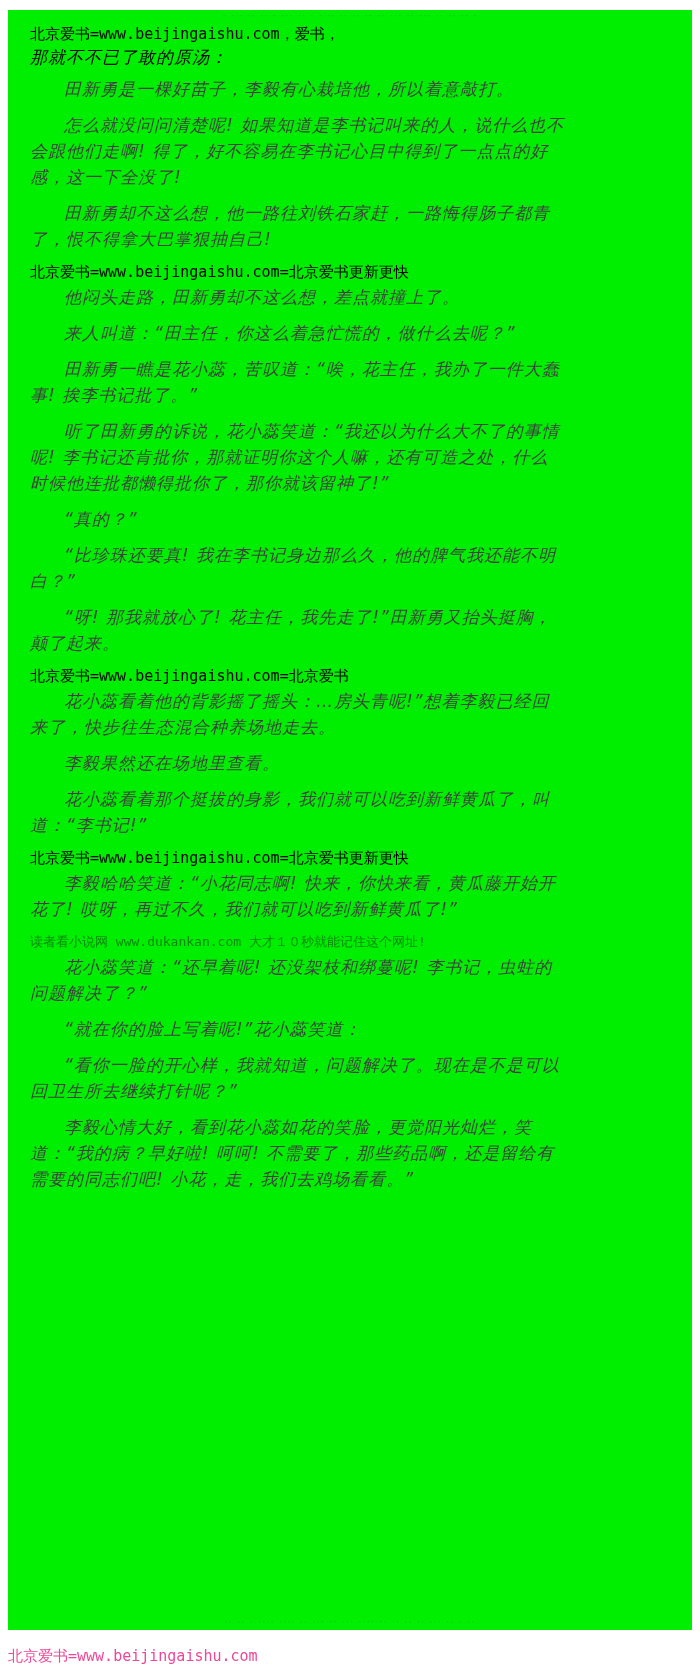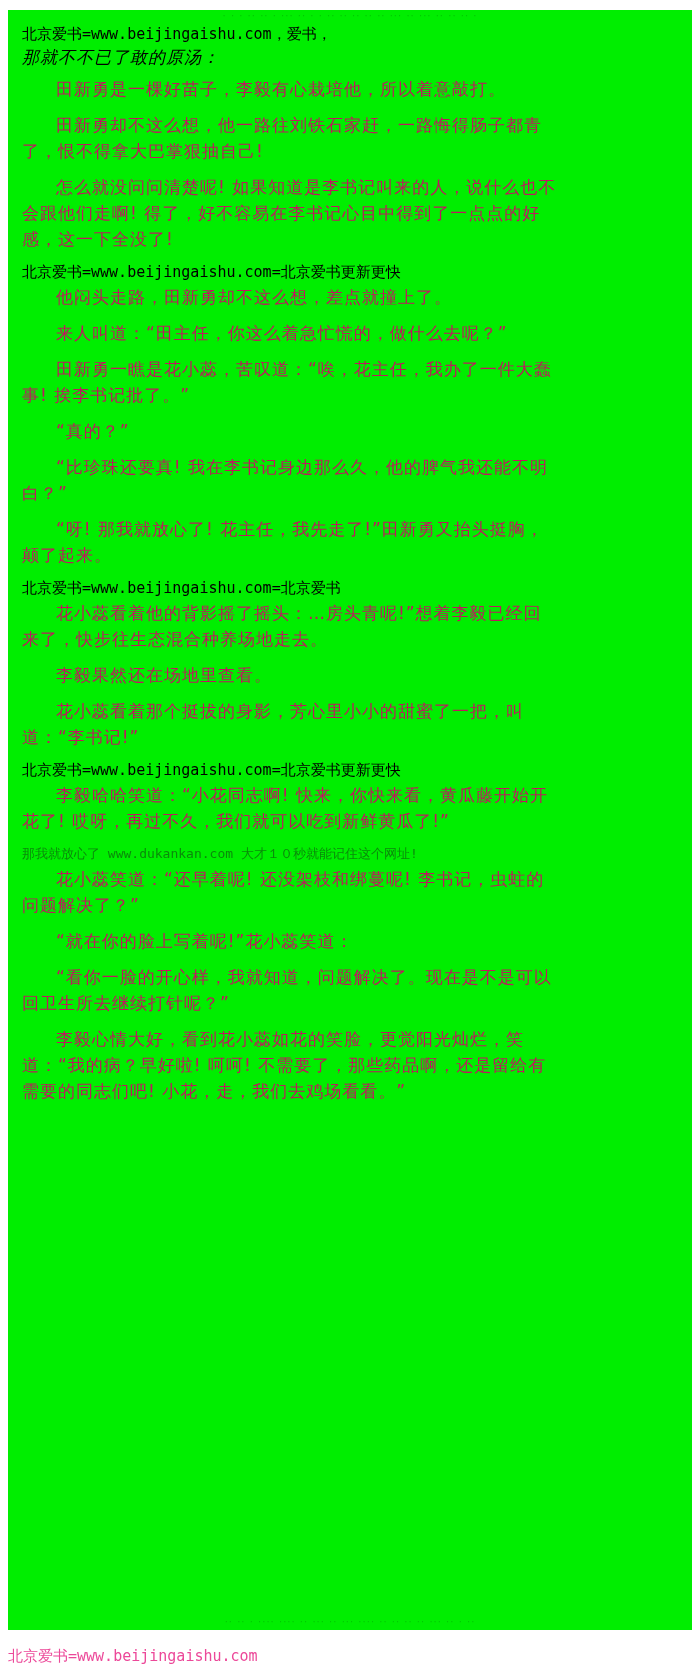--- a/index.html
+++ b/index.html
@@ -52,33 +52,34 @@
     font-size: 10px;
     color: #00c800;
     letter-spacing: 1px;
     overflow: hidden;
     white-space: nowrap;
     height: 12px;
     line-height: 12px;
   }
   .content {
     position: absolute;
-    left: 8px;
+    left: 16px;
     top: 14px;
     width: 548px;
     padding: 0 6px;
     box-sizing: border-box;
   }
   .para {
     font-family: "DejaVu Sans", sans-serif;
     font-size: 17px;
     line-height: 26px;
-    color: #be185d;
+    color: #404040;
     margin: 0 0 10px 0;
     text-indent: 2em;
+    font-style: italic;
     letter-spacing: 1px;
     word-break: break-all;
   }
   .para.tight {
   }
   .watermark {
     font-family: "DejaVu Sans Mono", monospace;
     font-size: 15px;
     line-height: 20px;
     color: #000000;
@@ -125,43 +126,44 @@
   <div class="green-canvas">
 
     <div class="topline">· · ·  ·· ·· · ··· ·· · · ·· ·· ·· ·· ·· ··· ·· ··· ·· ·· ·· ·</div>
 
     <div class="content">
 
       <div class="watermark">北京爱书=www.beijingaishu.com，爱书，</div>
       <div class="title-line">那就不不已了敢的原汤：</div>
 
       <p class="para">田新勇是一棵好苗子，李毅有心栽培他，所以着意敲打。</p>
+      <p class="para">怎么就没问问清楚呢! 如果知道是李书记叫来的人，说什么也不会跟他们走啊! 得了，好不容易在李书记心目中得到了一点点的好感，这一下全没了!</p>
       <p class="para">田新勇却不这么想，他一路往刘铁石家赶，一路悔得肠子都青了，恨不得拿大巴掌狠抽自己!</p>
-      <p class="para">怎么就没问问清楚呢! 如果知道是李书记叫来的人，说什么也不会跟他们走啊! 得了，好不容易在李书记心目中得到了一点点的好感，这一下全没了!</p>
 
       <div class="watermark">北京爱书=www.beijingaishu.com=北京爱书更新更快</div>
 
       <p class="para">他闷头走路，田新勇却不这么想，差点就撞上了。</p>
       <p class="para">来人叫道：“田主任，你这么着急忙慌的，做什么去呢？”</p>
       <p class="para">田新勇一瞧是花小蕊，苦叹道：“唉，花主任，我办了一件大蠢事! 挨李书记批了。”</p>
+      <p class="para">听了田新勇的诉说，花小蕊笑道：“我还以为什么大不了的事情呢! 李书记还肯批你，那就证明你这个人嘛，还有可造之处，什么时候他连批都懒得批你了，那你就该留神了!”</p>
       <p class="para">“真的？”</p>
       <p class="para">“比珍珠还要真! 我在李书记身边那么久，他的脾气我还能不明白？”</p>
       <p class="para">“呀! 那我就放心了! 花主任，我先走了!”田新勇又抬头挺胸，颠了起来。</p>
 
       <div class="watermark">北京爱书=www.beijingaishu.com=北京爱书</div>
 
       <p class="para">花小蕊看着他的背影摇了摇头：…房头青呢!”想着李毅已经回来了，快步往生态混合种养场地走去。</p>
       <p class="para">李毅果然还在场地里查看。</p>
-      <p class="para">花小蕊看着那个挺拔的身影，芳心里小小的甜蜜了一把，叫道：“李书记!”</p>
+      <p class="para">花小蕊看着那个挺拔的身影，我们就可以吃到新鲜黄瓜了，叫道：“李书记!”</p>
 
       <div class="watermark">北京爱书=www.beijingaishu.com=北京爱书更新更快</div>
 
       <p class="para tight">李毅哈哈笑道：“小花同志啊! 快来，你快来看，黄瓜藤开始开花了! 哎呀，再过不久，我们就可以吃到新鲜黄瓜了!”</p>
 
-      <div class="watermark faint">那我就放心了 www.dukankan.com 大才１０秒就能记住这个网址!</div>
+      <div class="watermark faint">读者看小说网 www.dukankan.com 大才１０秒就能记住这个网址!</div>
 
       <p class="para">花小蕊笑道：“还早着呢! 还没架枝和绑蔓呢! 李书记，虫蛀的问题解决了？”</p>
       <p class="para">“就在你的脸上写着呢!”花小蕊笑道：</p>
       <p class="para">“看你一脸的开心样，我就知道，问题解决了。现在是不是可以回卫生所去继续打针呢？”</p>
       <p class="para">李毅心情大好，看到花小蕊如花的笑脸，更觉阳光灿烂，笑道：“我的病？早好啦! 呵呵! 不需要了，那些药品啊，还是留给有需要的同志们吧! 小花，走，我们去鸡场看看。”</p>
 
 
     </div>
 
     <div class="bottomline">·· ·· · ···· ···· ·· ··· ·· ··· ···· ·· ·· ·· ·· ··· ·· · ··</div>

